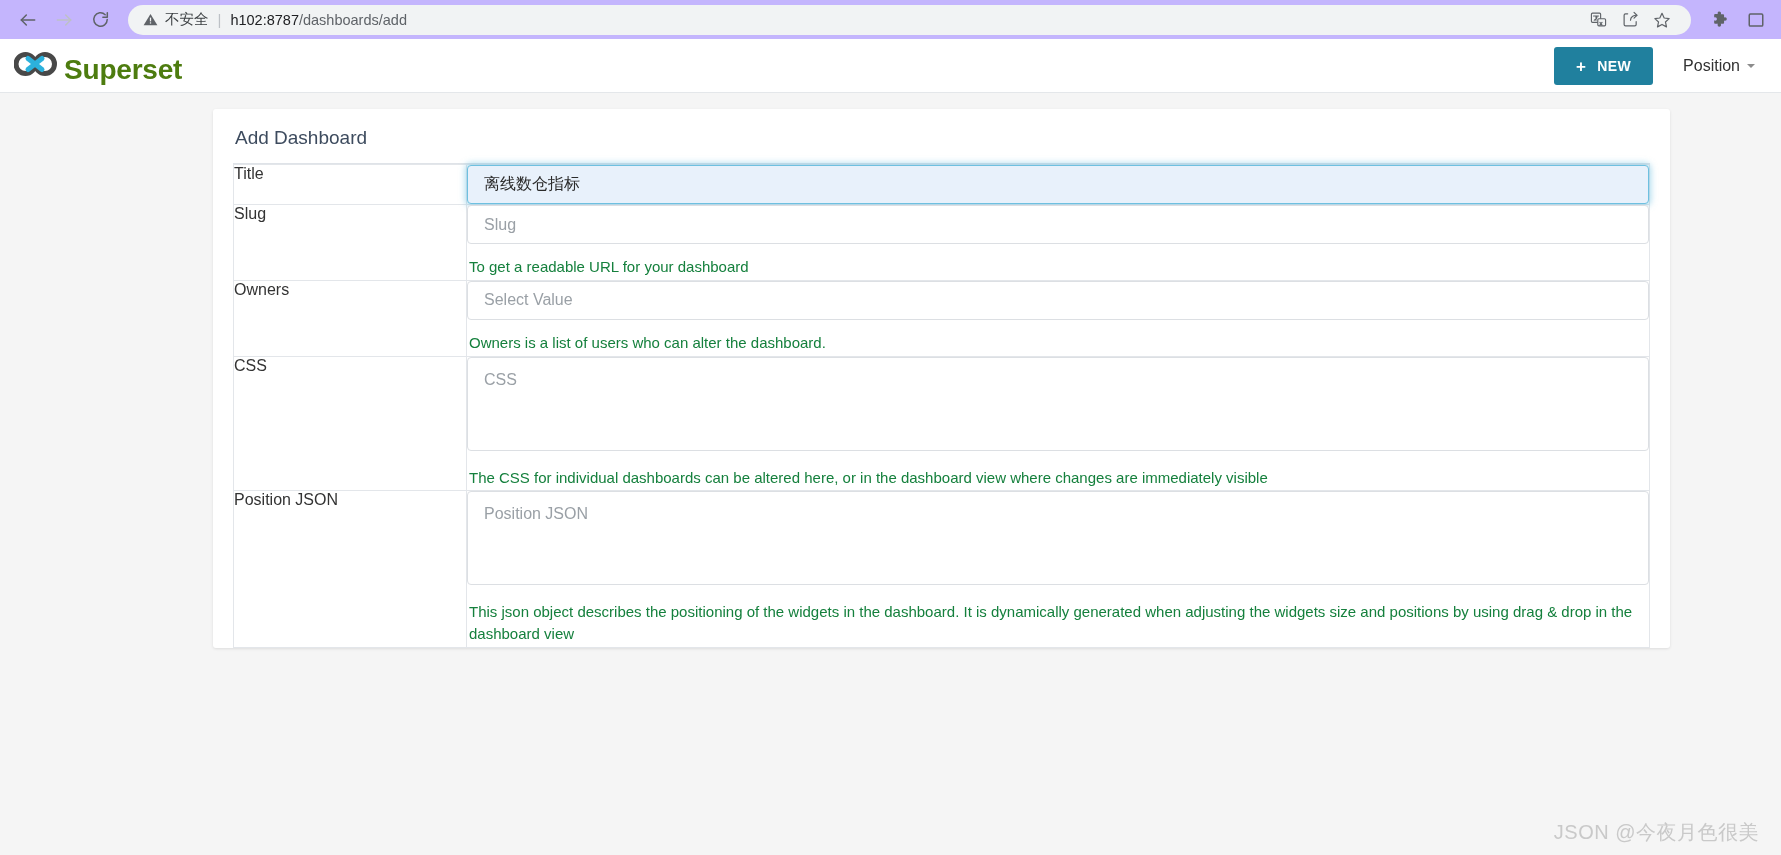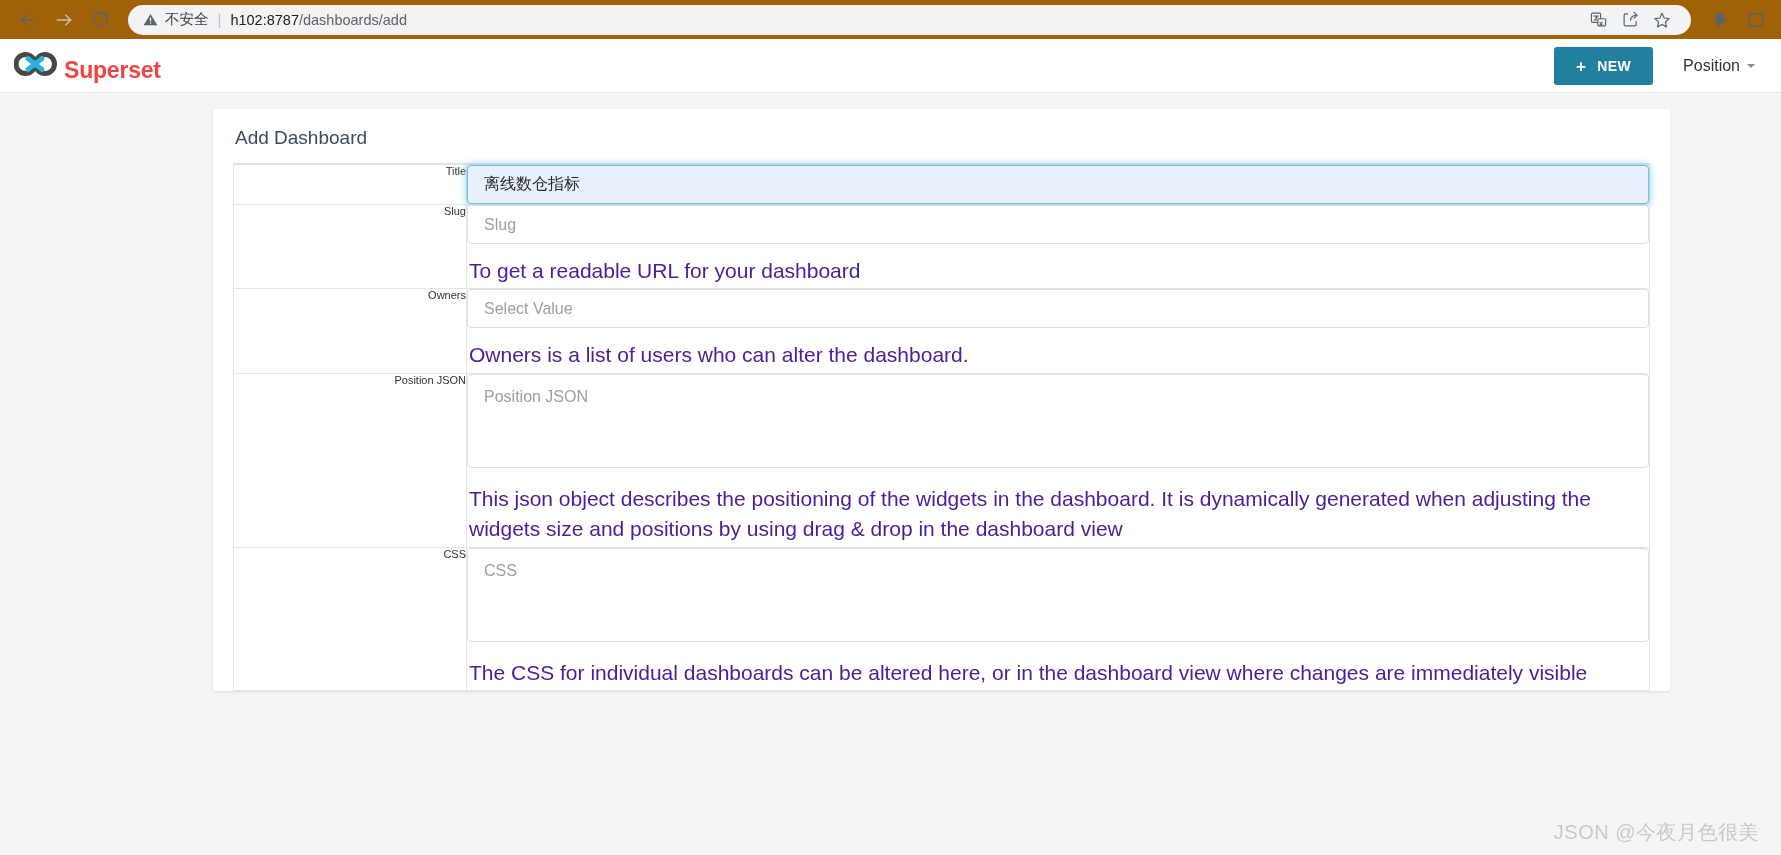--- a/index.html
+++ b/index.html
@@ -7,21 +7,21 @@
     margin: 0; padding: 0;
     width: 1781px; height: 855px;
     overflow: hidden;
     background: #ffffff;
     font-family: "Liberation Sans", sans-serif;
   }
 
   
   .browser-bar {
     height: 40px;
-    background: #a16207;
+    background: #c4b5fd;
     display: flex;
     align-items: center;
     padding: 0 10px;
     border-bottom: 1px solid #ffffff;
   }
   .nav-btn {
     width: 36px; height: 36px;
     display: flex; align-items: center; justify-content: center;
     border-radius: 50%;
     color: #5f6368;
@@ -90,23 +90,23 @@
     padding: 0 26px 0 14px;
     position: relative;
   }
   .brand {
     display: flex; align-items: center;
     margin-right: 30px;
     flex: 0 0 auto;
   }
   .brand-logo { margin-right: 6px; display: block; }
   .brand-name {
-    font-size: 23px;
+    font-size: 28px;
     font-weight: bold;
-    color: #ef4444;
+    color: #4d7c0f;
     letter-spacing: -0.2px;
     margin-top: 8px;
   }
   .nav-items { display: flex; align-items: center; }
   .nav-link {
     font-size: 16px;
     color: #323232;
     padding: 0 20px;
     display: flex; align-items: center;
     white-space: nowrap;
@@ -181,30 +181,29 @@
     table-layout: fixed;
   }
   table.form-table td {
     border: 1px solid #e3e6ea;
     vertical-align: top;
     padding: 0;
   }
   td.label-cell {
     width: 233px;
     padding: 19px 0 0 9px;
-    font-size: 11px;
+    font-size: 16px;
     color: #333333;
-    text-align: right;
   }
   td.field-cell {
     padding: 14px 12px 14px 14px;
   }
   .help-text {
-    font-size: 21px;
-    color: #4c1d95;
+    font-size: 15px;
+    color: #15803d;
     line-height: 1.45;
     padding: 12px 2px 2px 2px;
   }
 
   input.form-input, textarea.form-textarea {
     width: 100%;
     font-family: "Liberation Sans", sans-serif;
     font-size: 16px;
     color: #2b2b2b;
     background: #ffffff;
@@ -360,32 +359,32 @@
 
         <tr>
           <td class="label-cell">Owners</td>
           <td class="field-cell">
             <input class="form-input" type="text" placeholder="Select Value" style="">
             <div class="help-text">Owners is a list of users who can alter the dashboard.</div>
           </td>
         </tr>
 
         <tr>
+          <td class="label-cell">CSS</td>
+          <td class="field-cell">
+            <textarea class="form-textarea" placeholder="CSS" style=""></textarea>
+            <div class="help-text">The CSS for individual dashboards can be altered here, or in the dashboard view where changes are immediately visible</div>
+          </td>
+        </tr>
+
+        <tr>
           <td class="label-cell">Position JSON</td>
           <td class="field-cell">
             <textarea class="form-textarea" placeholder="Position JSON" style=""></textarea>
             <div class="help-text">This json object describes the positioning of the widgets in the dashboard. It is dynamically generated when adjusting the widgets size and positions by using drag &amp; drop in the dashboard view</div>
           </td>
         </tr>
-
-        <tr>
-          <td class="label-cell">CSS</td>
-          <td class="field-cell">
-            <textarea class="form-textarea" placeholder="CSS" style=""></textarea>
-            <div class="help-text">The CSS for individual dashboards can be altered here, or in the dashboard view where changes are immediately visible</div>
-          </td>
-        </tr>
       </tbody>
     </table>
   </div>
 
   <div class="watermark">JSON @今夜月色很美</div>
 </div>
 
 </body></html>

